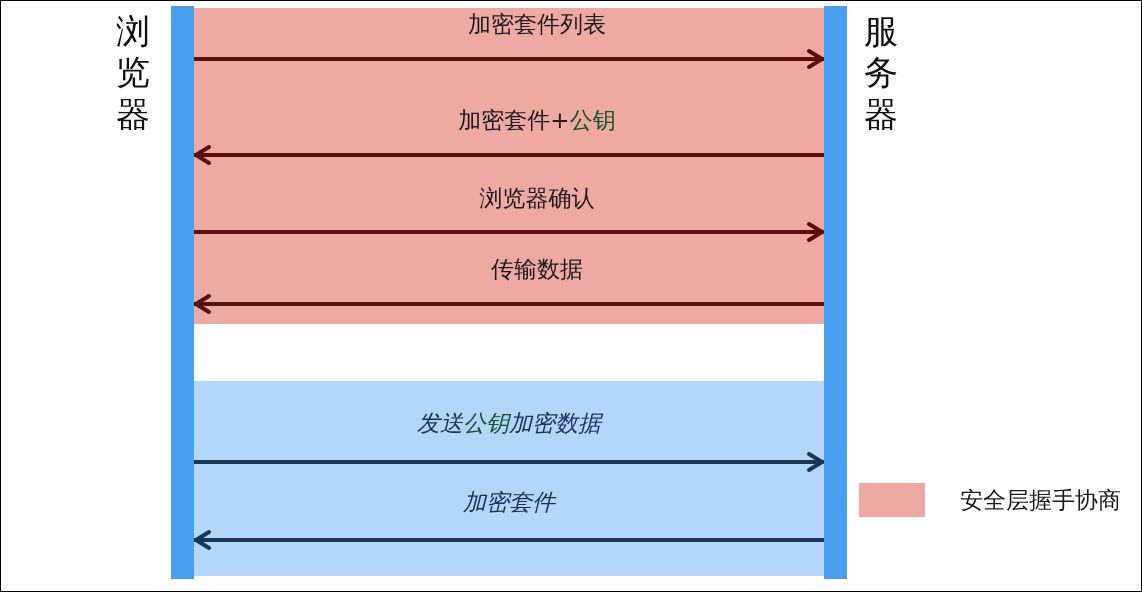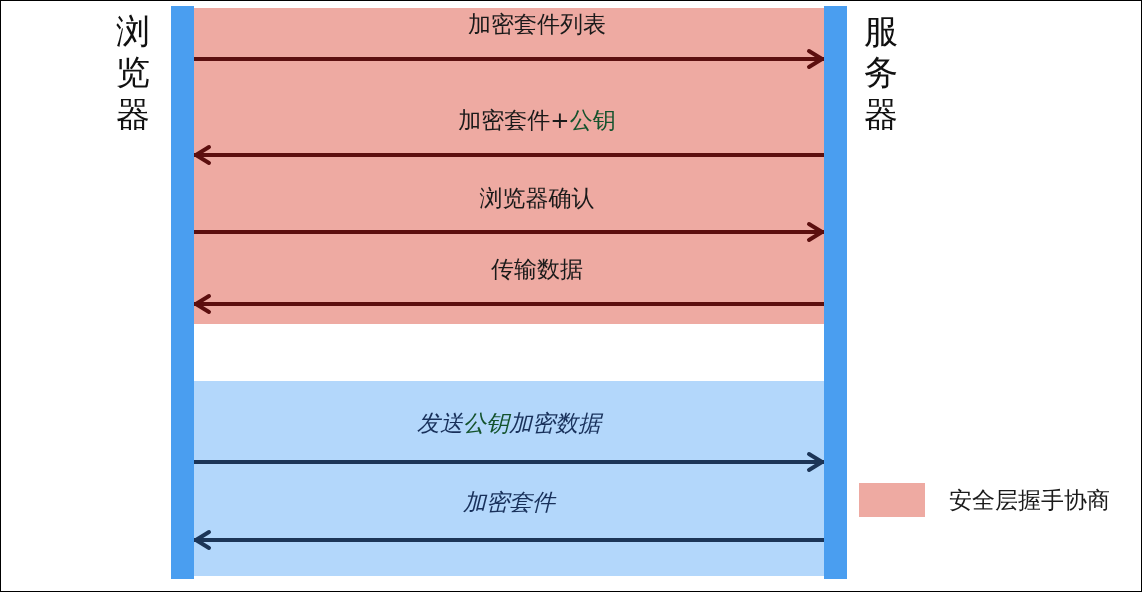--- a/index.html
+++ b/index.html
@@ -104,21 +104,21 @@
     display: flex;
     align-items: center;
     height: 46px;
   }
   .legend-swatch {
     width: 66px;
     height: 34px;
     flex: 0 0 auto;
   }
   .legend-text {
-    margin-left: 24px;
+    margin-left: 35px;
     font-size: 23px;
     line-height: 1;
     white-space: nowrap;
     color: #1a1a1a;
   }
 </style>
 </head>
 <body>
 
 <div id="canvas">

